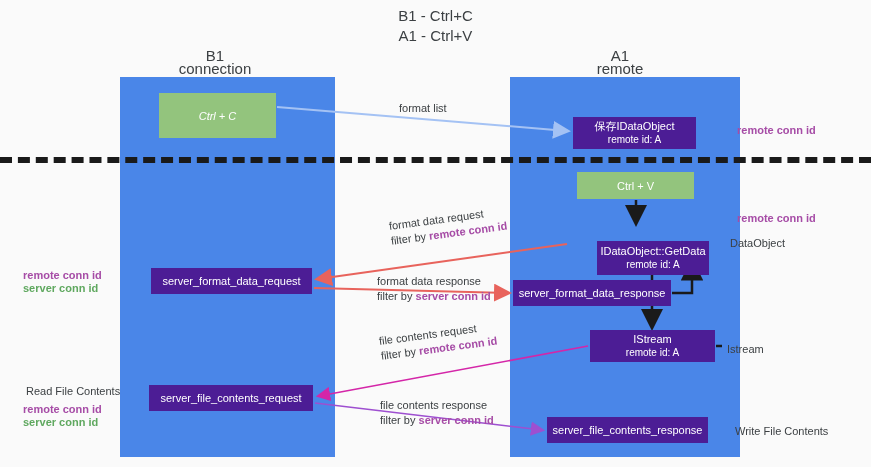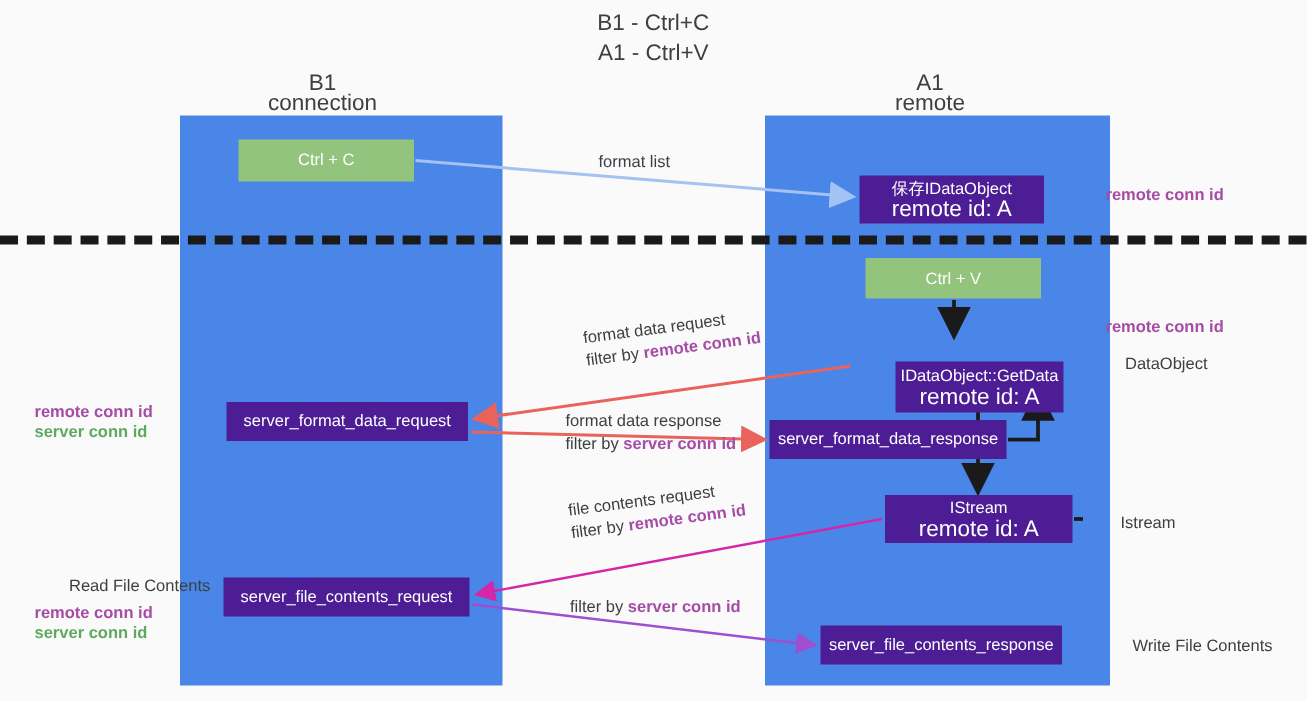--- a/index.html
+++ b/index.html
@@ -35,43 +35,43 @@
   
   .box{
     box-sizing:border-box;
     display:flex;flex-direction:column;
     align-items:center;justify-content:center;
     color:#ffffff;font-size:11px;line-height:14px;
     text-align:center;
   }
   .box.green{background:#93c47d;}
   .box.orange{background:#4c1d95;}
-  .box .l2{font-size:15px;}
-
-  #box-ctrlc{left:159px;top:93px;width:117px;height:28px;}
+  .box .l2{font-size:10px;}
+
+  #box-ctrlc{left:159px;top:93px;width:117px;height:45px;font-style:italic;}
   #box-save-ido{left:573px;top:117px;width:123px;height:32px;}
   #box-ctrlv{left:577px;top:172px;width:117px;height:27px;}
   #box-getdata{left:569px;top:241px;width:112px;height:34px;margin-left:28px;}
   #box-fmt-req{left:151px;top:268px;width:161px;height:26px;}
   #box-fmt-resp{left:513px;top:280px;width:158px;height:26px;}
   #box-istream{left:590px;top:330px;width:125px;height:32px;}
   #box-file-req{left:149px;top:385px;width:164px;height:26px;}
   #box-file-resp{left:547px;top:417px;width:161px;height:26px;}
 
   
   #dash{
     left:0;top:157px;width:871px;height:0;
     border-top:6px dashed #1a1a1a;
   }
 
   
   .lbl{font-size:11px;color:#3c4043;line-height:14px;white-space:nowrap;}
   .lbl.purple{color:#a64ca6;font-weight:bold;}
   .lbl.green{color:#5fa85f;font-weight:bold;}
-  .lbl.plain{color:#3c4043;margin-left:20px;}
+  .lbl.plain{color:#3c4043;}
 
   #lbl-r-remote1{left:737px;top:123px;}
   #lbl-r-remote2{left:737px;top:211px;}
   #lbl-r-dataobject{left:730px;top:236px;}
   #lbl-r-istream{left:727px;top:342px;}
   #lbl-r-write{left:735px;top:424px;}
 
   #lbl-l-remote{left:23px;top:268px;}
   #lbl-l-server{left:23px;top:281px;}
   #lbl-l-read{left:26px;top:384px;}
@@ -211,20 +211,21 @@
   </div>
 
   <div class="abs cap" id="cap-file-req">
     <div>file contents request</div>
     <div>
       <span>filter by </span><span class="hl-purple">remote conn id</span>
     </div>
   </div>
 
   <div class="abs cap" id="cap-file-resp">
+    <div>file contents response</div>
     <div style="text-align:center;">
       <span>filter by </span><span class="hl-purple">server conn id</span>
     </div>
   </div>
 
   <div class="abs lbl purple" id="lbl-r-remote1">remote conn id</div>
   <div class="abs lbl purple" id="lbl-r-remote2">remote conn id</div>
   <div class="abs lbl plain" id="lbl-r-dataobject">DataObject</div>
   <div class="abs lbl plain" id="lbl-r-istream">Istream</div>
   <div class="abs lbl plain" id="lbl-r-write">Write File Contents</div>

